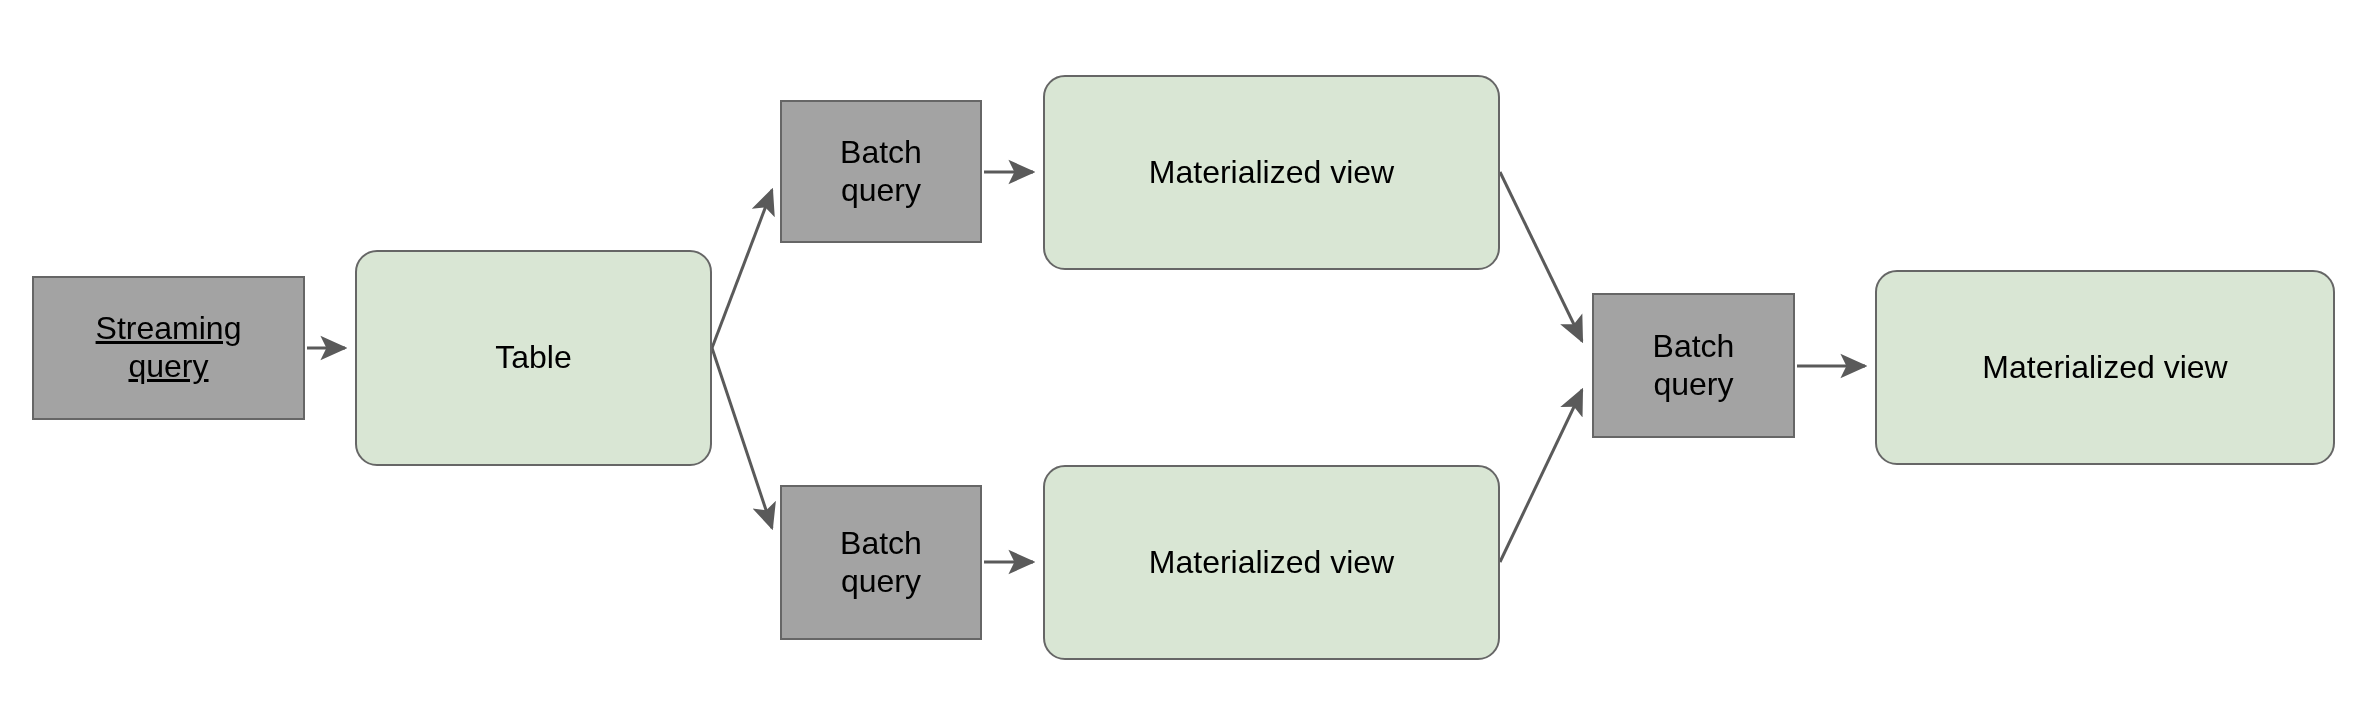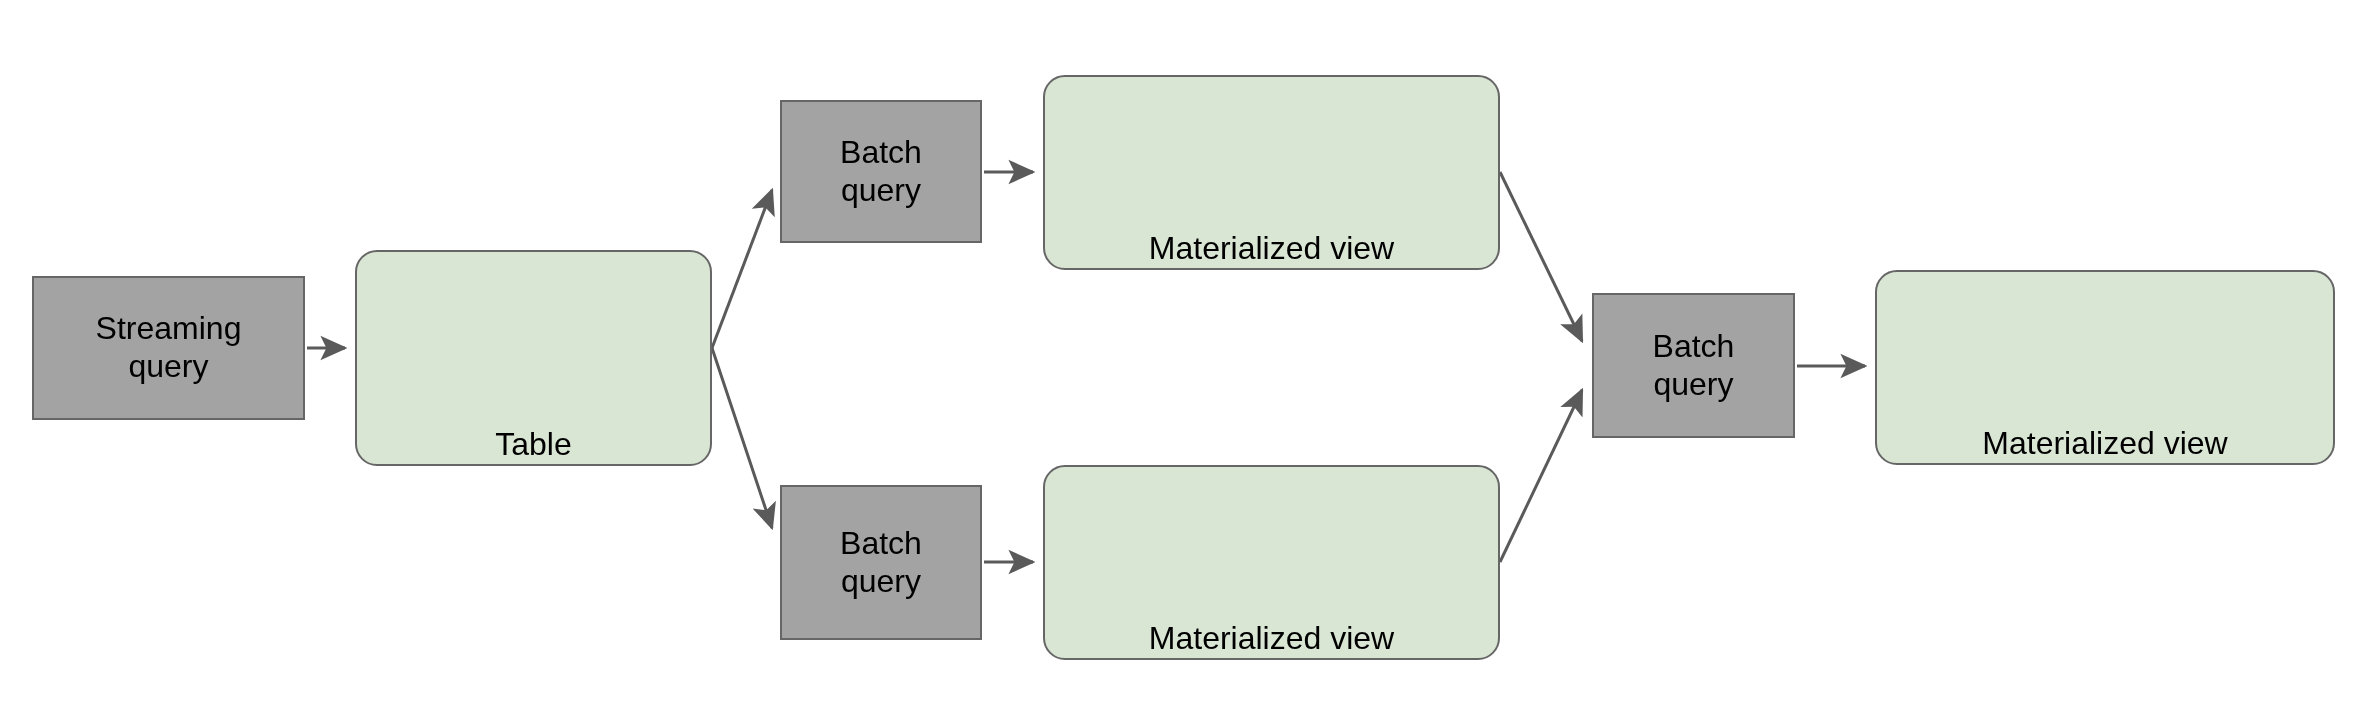--- a/index.html
+++ b/index.html
@@ -40,21 +40,20 @@
     border: 2px solid #666666;
     white-space: pre-line;
   }
   .node.process {
     background: #a3a3a3;
     border-radius: 0;
   }
   .node.store {
     background: #d9e6d4;
     border-radius: 22px;
-    align-items: flex-end;
   }
   .node span {
     display: block;
   }
 </style>
 </head>
 <body>
 
 <div id="canvas">
 
@@ -75,21 +74,21 @@
 
     <line x1="984" y1="562" x2="1033" y2="562" stroke="#5a5a5a" stroke-width="3" marker-end="url(#arrowhead)"></line>
 
     <line x1="1500" y1="172" x2="1582" y2="341" stroke="#5a5a5a" stroke-width="3" marker-end="url(#arrowhead)"></line>
 
     <line x1="1500" y1="562" x2="1582" y2="390" stroke="#5a5a5a" stroke-width="3" marker-end="url(#arrowhead)"></line>
 
     <line x1="1797" y1="366" x2="1865" y2="366" stroke="#5a5a5a" stroke-width="3" marker-end="url(#arrowhead)"></line>
   </svg>
 
-  <div class="node process" style="left:32px; top:276px; width:273px; height:144px;">
+  <div class="node process" style="left:32px; top:276px; width:273px; height:144px;text-decoration:underline;">
     <span>Streaming
 query</span>
   </div>
 
   <div class="node store" style="left:355px; top:250px; width:357px; height:216px;">
     <span>Table</span>
   </div>
 
   <div class="node process" style="left:780px; top:100px; width:202px; height:143px;">
     <span>Batch

